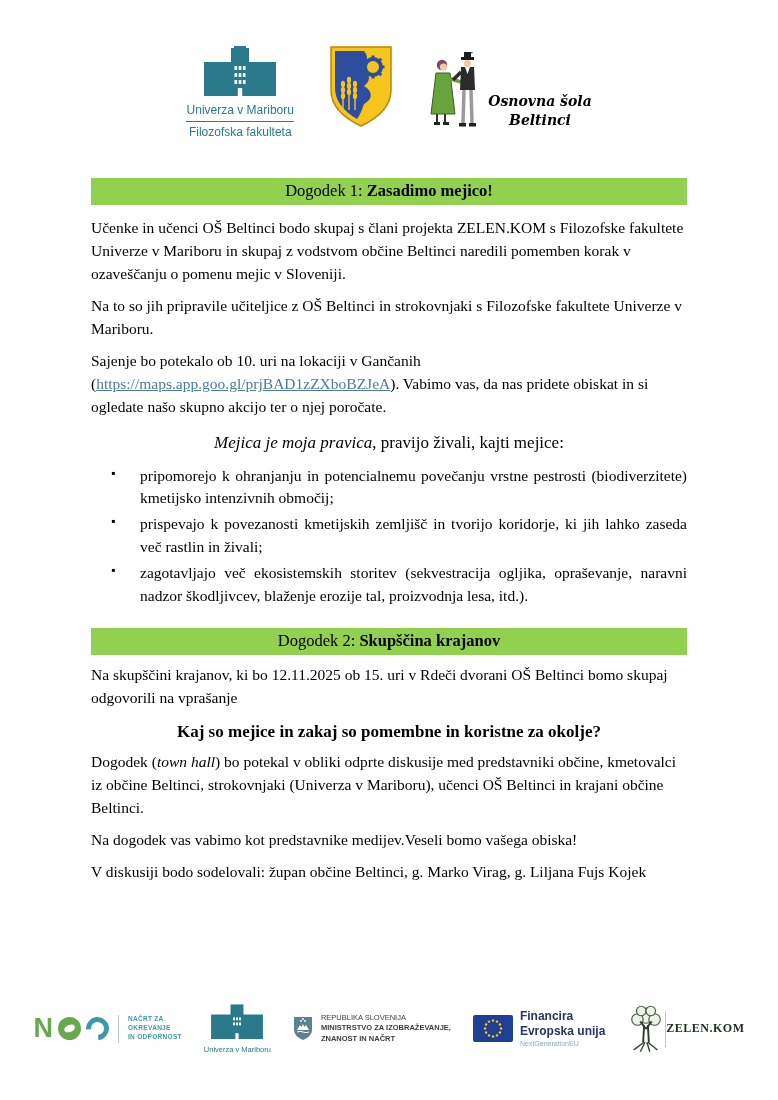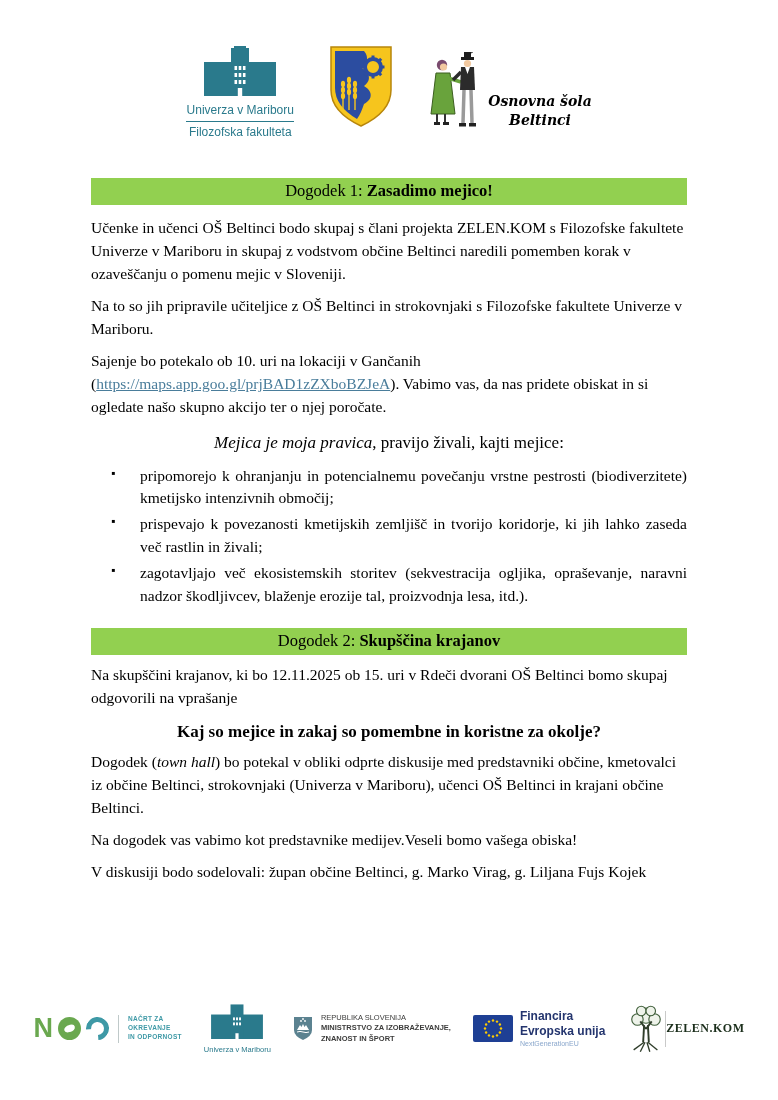--- a/index.html
+++ b/index.html
@@ -225,21 +225,21 @@
         <path d="M1,1 H19 V14 Q19,20 10,24 Q1,20 1,14 Z" fill="#5b8290"></path>
         <path d="M4,14 L7,9 L8.5,11 L10,8 L11.5,11 L13,9 L16,14 Z" fill="#ffffff"></path>
         <path d="M4,16 Q7,14.8 10,16 Q13,17.2 16,16" stroke="#ffffff" stroke-width="1" fill="none"></path>
         <circle cx="8" cy="5" r=".9" fill="#ffffff"></circle>
           <circle cx="12" cy="5" r=".9" fill="#ffffff"></circle>
           <circle cx="10" cy="3" r=".9" fill="#ffffff"></circle>
       </svg>
       <div class="txt">
         <div>REPUBLIKA SLOVENIJA</div>
         <div class="b">MINISTRSTVO ZA IZOBRAŽEVANJE,</div>
-        <div class="b">ZNANOST IN ŠPORT</div>
+        <div class="b">ZNANOST IN NAČRT</div>
       </div>
     </div>
 
     <div class="eu">
       <svg width="40" height="27" viewBox="0 0 40 27">
         <rect x="0" y="0" width="40" height="27" rx="2" fill="#1e3f94"></rect>
         <g fill="#ffcc00">
           <circle cx="20" cy="5.5" r="1.2"></circle>
             <circle cx="24" cy="6.6" r="1.2"></circle>
             <circle cx="26.9" cy="9.5" r="1.2"></circle>

